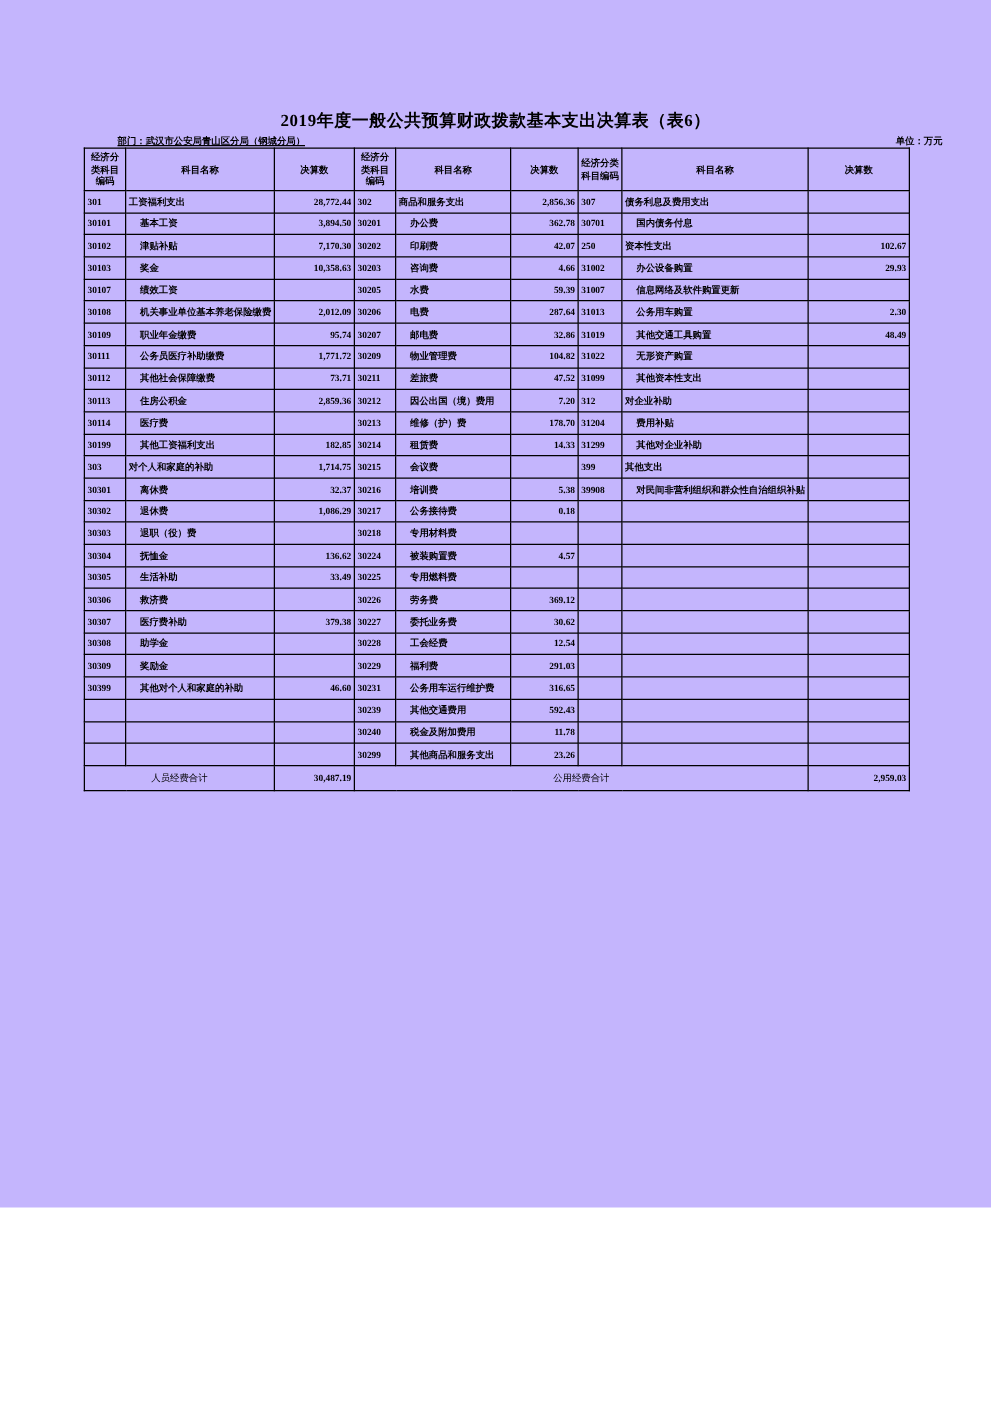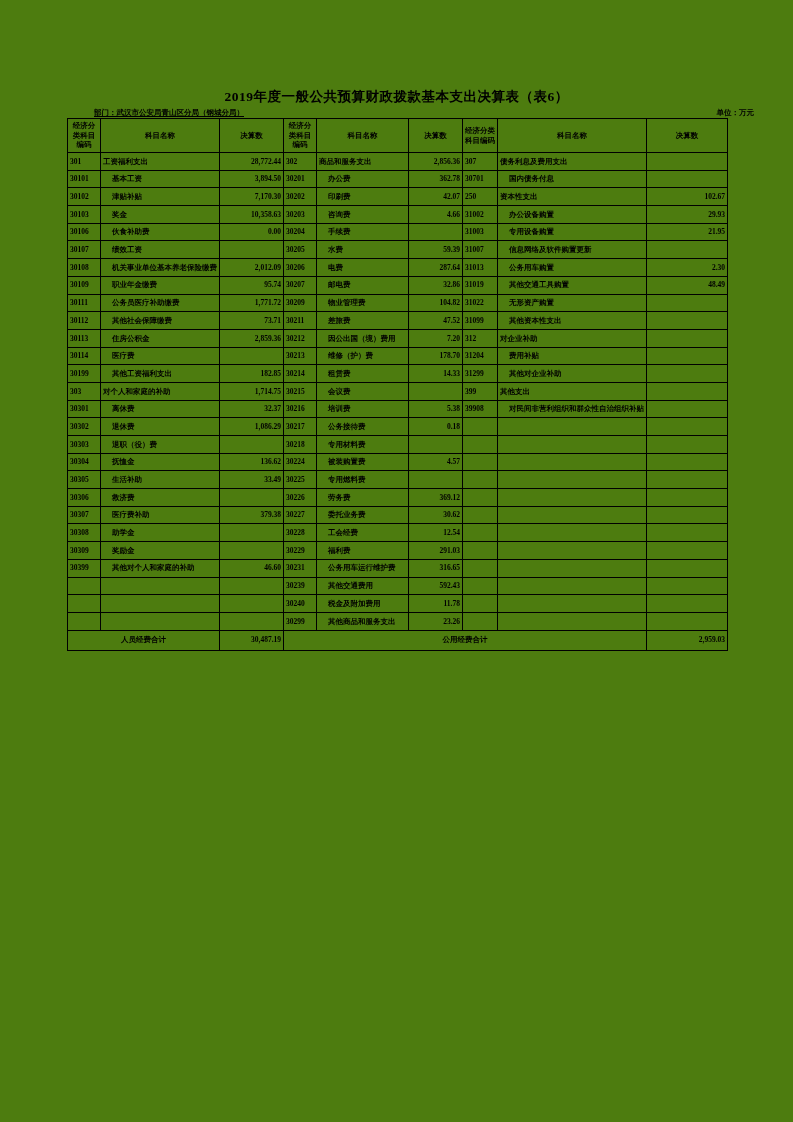--- a/index.html
+++ b/index.html
@@ -2,21 +2,21 @@
 <html><head>
 <meta charset="utf-8">
 <style>
   html,body{margin:0;padding:0;background:#ffffff;}
   body{
     width:793px;height:1122px;position:relative;
     font-family:"Liberation Serif","DejaVu Serif",serif;
     color:#000;
     -webkit-font-smoothing:antialiased;
   }
-  .page{position:absolute;left:0;top:0;width:793px;height:1122px;background:#4d7c0f;overflow:hidden;}
+  .page{position:absolute;left:0;top:0;width:793px;height:966px;background:#c4b5fd;overflow:hidden;}
   .doc-title{
     position:absolute;left:0;top:88px;width:793px;
     text-align:center;font-size:13.5px;font-weight:bold;letter-spacing:0.5px;
   }
   .meta-row{
     position:absolute;left:67px;top:105px;width:660px;height:13px;
     display:flex;justify-content:space-between;align-items:flex-end;
     font-size:7.5px;font-weight:bold;padding-left:27px;
   }
   .meta-row .dept{text-decoration:underline;}
@@ -35,21 +35,21 @@
   table.fin th{
     height:34px;text-align:center;vertical-align:middle;
     font-weight:bold;word-break:break-all;padding:1px 2px;
   }
   table.fin td{height:17.7px;vertical-align:middle;white-space:nowrap;}
   td.code{text-align:left;padding-left:2px;}
   td.name{text-align:left;padding-left:3px;}
   td.name.indent{padding-left:11px;}
   td.amount{text-align:right;padding-right:3px;}
   tr.footer-row td{height:20px;}
-  td.footer-label{text-align:center;font-weight:bold;}
+  td.footer-label{text-align:center;font-weight:normal;}
   .note{
     position:absolute;left:67px;top:684px;width:700px;
     font-size:7.5px;font-weight:bold;
   }
 </style>
 </head>
 <body>
 
 <div class="page">
 
@@ -124,31 +124,20 @@
           <td class="name indent">奖金</td>
           <td class="amount">10,358.63</td>
           <td class="code">30203</td>
           <td class="name indent">咨询费</td>
           <td class="amount">4.66</td>
           <td class="code">31002</td>
           <td class="name indent">办公设备购置</td>
           <td class="amount">29.93</td>
         </tr>
         <tr>
-          <td class="code">30106</td>
-          <td class="name indent">伙食补助费</td>
-          <td class="amount">0.00</td>
-          <td class="code">30204</td>
-          <td class="name indent">手续费</td>
-          <td class="amount"></td>
-          <td class="code">31003</td>
-          <td class="name indent">专用设备购置</td>
-          <td class="amount">21.95</td>
-        </tr>
-        <tr>
           <td class="code">30107</td>
           <td class="name indent">绩效工资</td>
           <td class="amount"></td>
           <td class="code">30205</td>
           <td class="name indent">水费</td>
           <td class="amount">59.39</td>
           <td class="code">31007</td>
           <td class="name indent">信息网络及软件购置更新</td>
           <td class="amount"></td>
         </tr>

